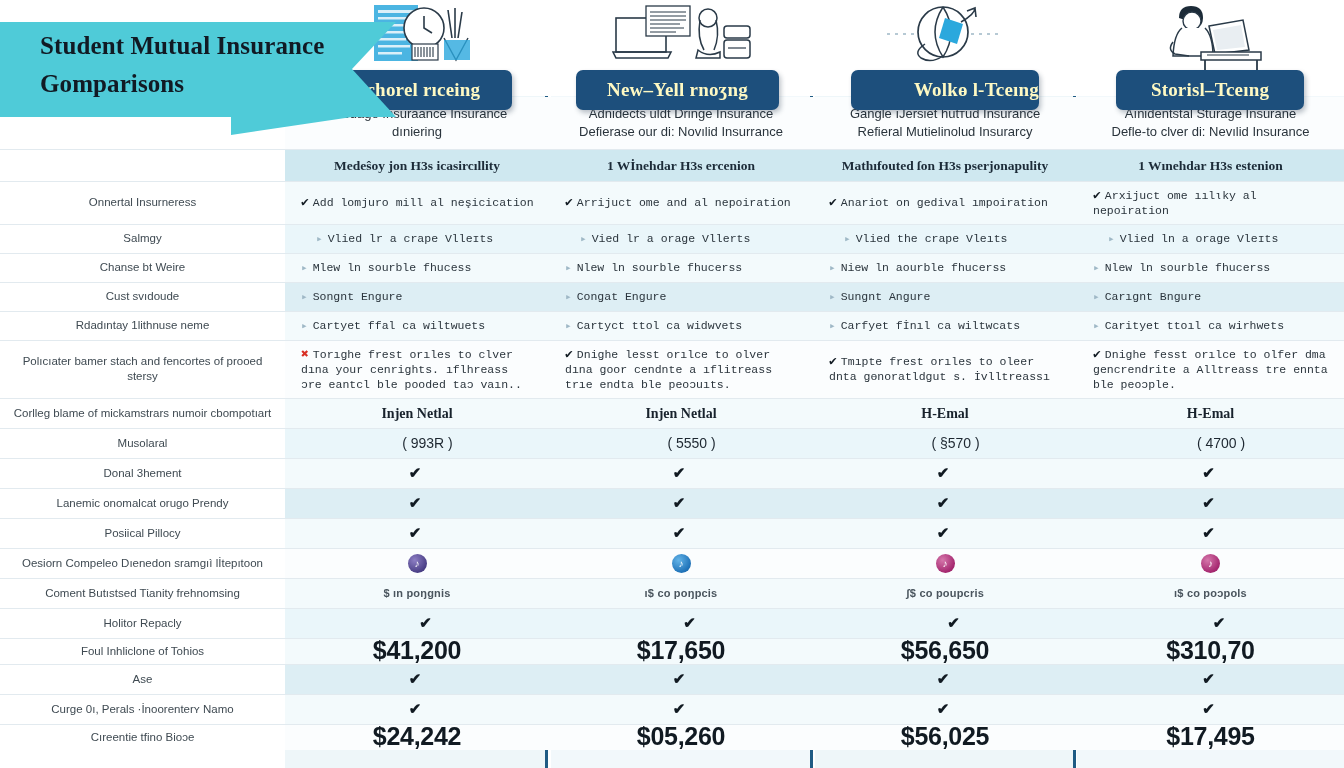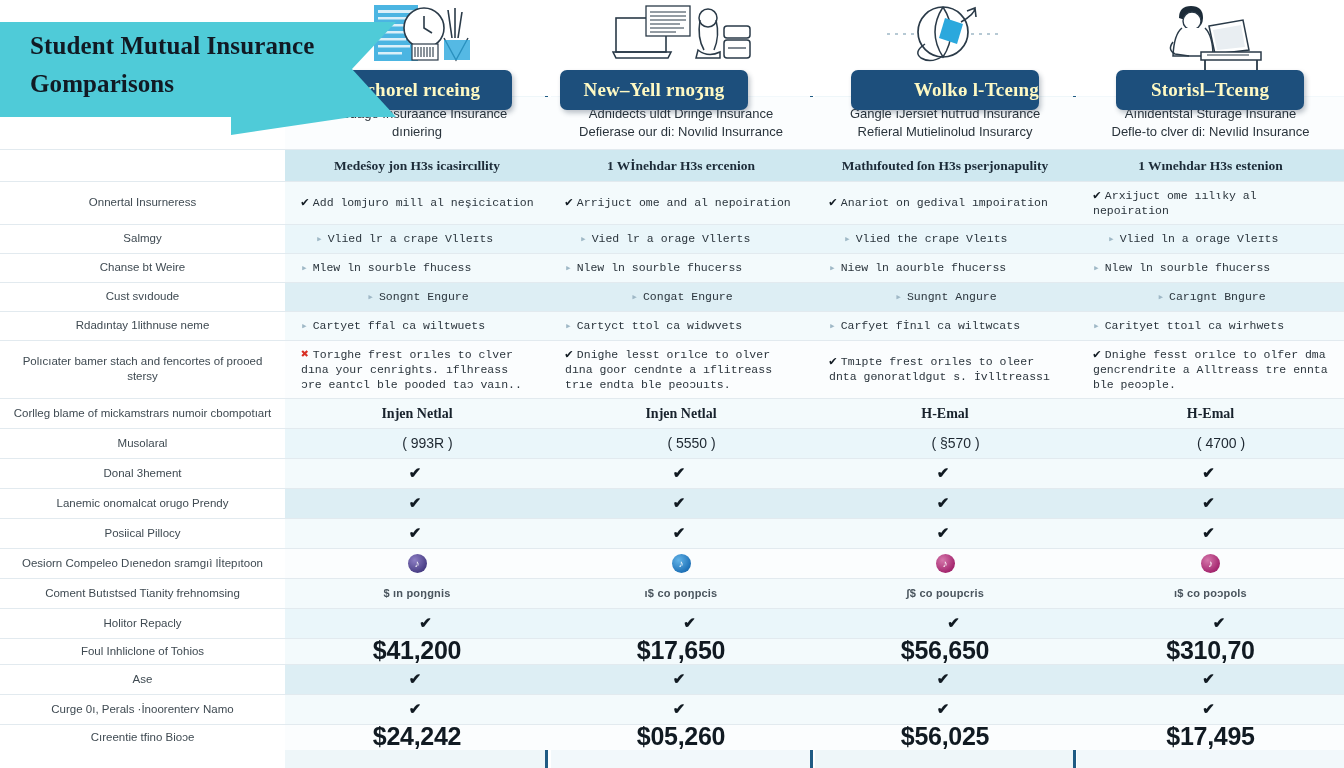--- a/index.html
+++ b/index.html
@@ -27,21 +27,21 @@
     z-index: 30;
   }
   .banner-notch {
     position: absolute; left: 231px; top: 117px;
     width: 0; height: 0;
     border-left: 121px solid #4fcbd8;
     border-bottom: 18px solid transparent;
     z-index: 30;
   }
   .banner-title {
-    position: absolute; left: 30px; top: 27px;
+    position: absolute; left: 40px; top: 27px;
     width: 330px;
     z-index: 31;
     font-family: "Liberation Serif", serif;
     font-weight: bold;
     font-size: 25px;
     line-height: 38px;
     color: #111a24;
     letter-spacing: .1px;
   }
 
@@ -122,21 +122,21 @@
     letter-spacing: .2px; padding: 7px 10px;
   }
   tr.big td.cel {
     font-size: 25px; font-weight: bold; color: #111a22;
     letter-spacing: -.3px; padding: 4px 10px 6px;
   }
   tr.badge td.cel { padding: 5px 10px; }
 
   
   tr.z0 td.cel { background: #fbfdfe; }
-  tr.z1 td.cel { background: #ddeef4; text-align: center; }
+  tr.z1 td.cel { background: #ddeef4; }
   tr.z2 td.cel { background: #f3fafc; }
   tr.z3 td.cel { background: #cfe8f0; }
   tr.z4 td.cel { background: #eaf6fa; padding-left: 31px; }
 
   .tick { color: #111a22; font-size: 13px; font-weight: bold; padding-right: 4px; }
   .tick.big { font-size: 15px; }
   .cross { color: #d93025; font-size: 13px; font-weight: bold; padding-right: 4px; }
   .bull { color: #9fb8c6; font-size: 11px; padding-right: 5px; }
 
   .ftxt { color: #2b353d; }
@@ -235,21 +235,21 @@
       <path d="M64 26 l28 -5 l4 22 l-28 3z" fill="#e9eef2"></path>
       <rect x="52" y="48" width="60" height="8" fill="#fff" stroke="#2a3a48" stroke-width="1.5"></rect>
       <path d="M56 56 v10 M108 56 v10" stroke="#2a3a48" stroke-width="1.8"></path>
       <path d="M58 51 h42" stroke="#2a3a48" stroke-width="1.1"></path>
     </svg>
   </div>
 
   <div class="pill" style="left:324px;width:188px;">
     <span>Schorel rıceing</span>
   </div>
-  <div class="pill" style="left:560px;width:188px;">
+  <div class="pill" style="left:576px;width:203px;">
     <span>New–Yell rnoʒng</span>
   </div>
   <div class="pill" style="left:851px;width:188px;justify-content:flex-end;">
     <span>Wolkɵ l-Tceıng</span>
   </div>
   <div class="pill" style="left:1116px;width:188px;">
     <span>Storisl–Tceıng</span>
   </div>
 
   <table class="cmp">

